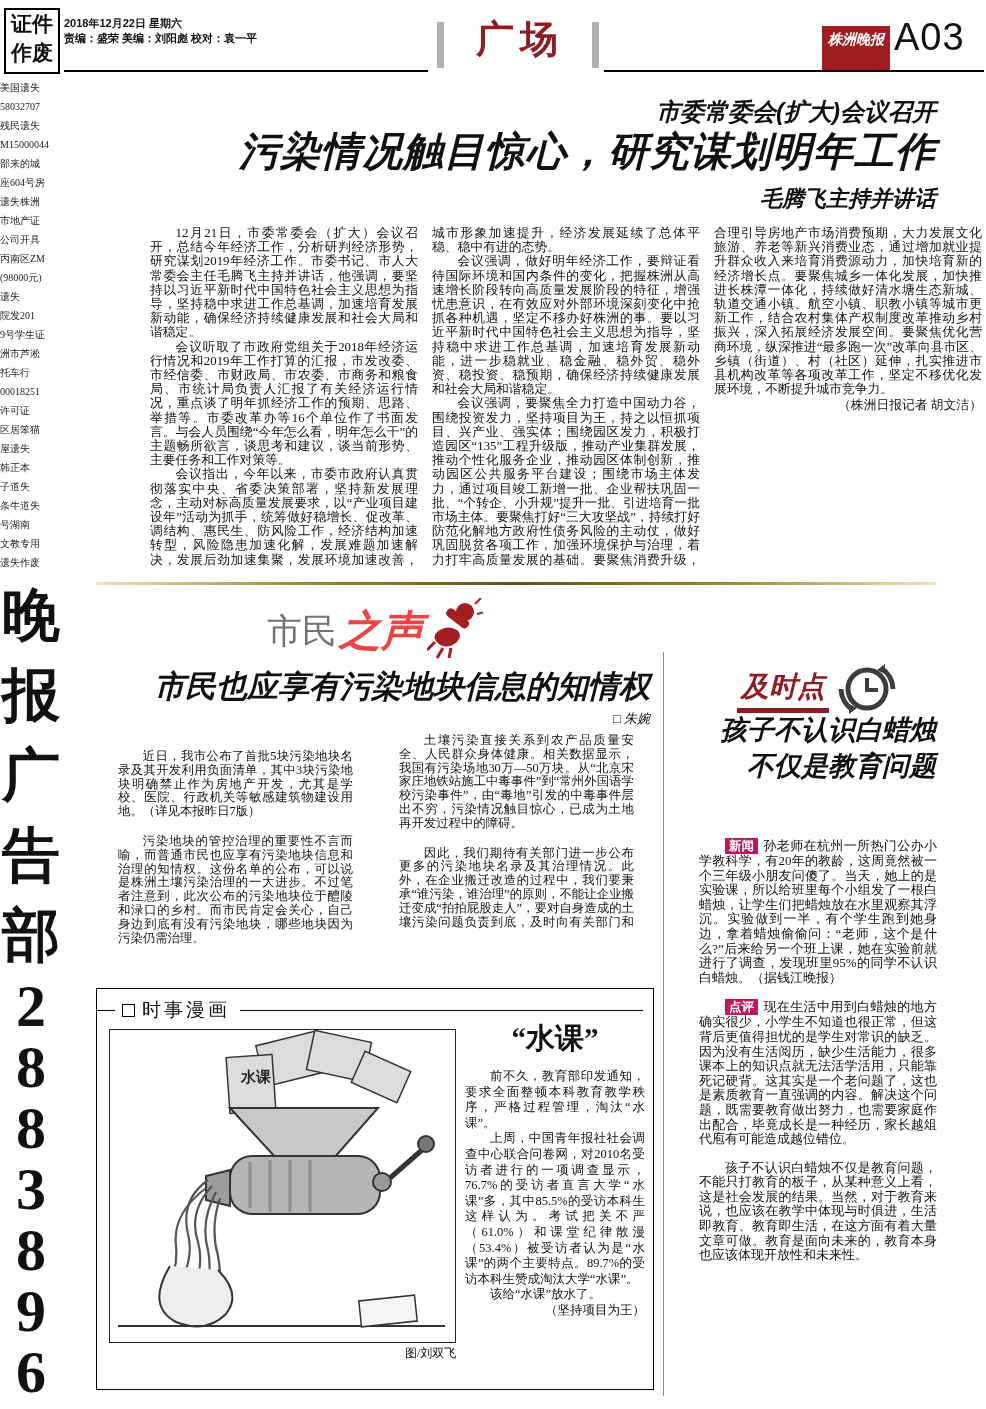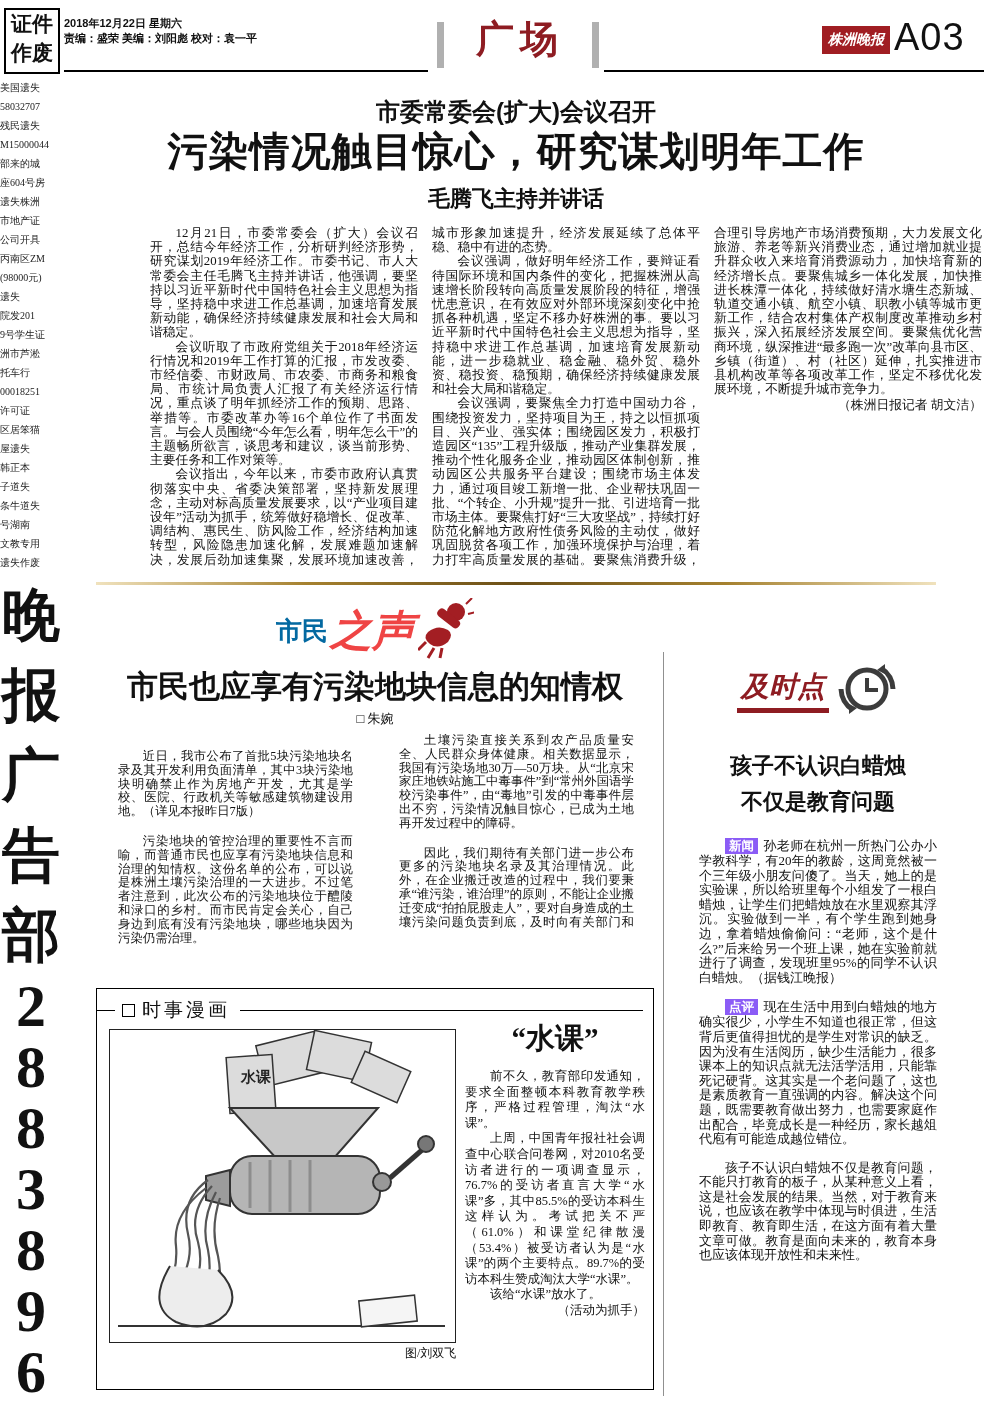--- a/index.html
+++ b/index.html
@@ -1,77 +1,77 @@
 <!DOCTYPE html>
 <html><head>
 <meta charset="utf-8">
 <style>
   html,body{margin:0;padding:0;background:#888;}
   .page{position:relative;width:986px;height:1409px;background:#fff;overflow:hidden;
         font-family:"Liberation Serif","DejaVu Serif",serif;color:#111;}
   .abs{position:absolute;}
   .sans{font-family:"Liberation Sans","DejaVu Sans",sans-serif;}
-  .center{text-align:center;}
+  .center{text-align:right;font-style:italic;}
   .justify{text-align:justify;text-justify:inter-ideograph;}
 
   
   .notice-box{left:4px;top:8px;width:52px;height:62px;border:2px solid #000;
               font-size:21px;font-weight:900;line-height:29px;text-align:center;}
   .ad-list{left:0;top:78px;width:58px;height:496px;overflow:hidden;}
   .ad-line{font-size:10px;line-height:19px;white-space:nowrap;overflow:hidden;color:#222;}
   .vert-chars{left:0;top:576px;width:62px;text-align:center;}
   .vert-chars div{font-size:58px;font-weight:900;line-height:80px;}
   .vert-digits{left:0;top:976px;width:62px;text-align:center;}
   .vert-digits div{font-size:60px;font-weight:900;line-height:61px;}
 
   
   .date-block{left:64px;top:16px;font-size:11px;line-height:15px;font-weight:bold;}
   .rule{background:#000;height:2px;}
   .gray-bar{width:7px;height:46px;background:#b0b0b0;top:22px;}
   .section-title{left:450px;top:14px;width:140px;font-size:38px;font-weight:900;
                  letter-spacing:6px;color:#8e1c22;text-align:center;}
-  .masthead{left:822px;top:26px;width:68px;height:28px;background:#a01d22;color:#fff;
+  .masthead{left:822px;top:26px;width:68px;height:44px;background:#a01d22;color:#fff;
             font-size:14px;font-weight:900;font-style:italic;text-align:center;line-height:28px;}
   .pageno{left:894px;top:16px;font-size:38px;letter-spacing:1px;font-weight:500;}
 
   
   .kicker{left:96px;top:96px;width:840px;font-size:24px;font-weight:900;}
   .headline{left:96px;top:124px;width:840px;font-size:40px;font-weight:900;letter-spacing:1px;}
   .subhead{left:96px;top:184px;width:840px;font-size:22px;font-weight:900;}
   .lead-body{left:102px;top:226px;width:832px;height:342px;
              column-count:3;column-gap:14px;column-fill:auto;
              font-size:12.8px;line-height:14.2px;overflow:hidden;margin-left:48px;}
   .lead-body p{margin:0;text-indent:2em;}
   .byline-r{text-align:right;text-indent:0 !important;margin-top:2px !important;}
 
   .gold-divider{left:96px;top:582px;width:840px;height:3px;
     background:linear-gradient(90deg,#f0e2bd,#a5812f 25%,#6b4f17 50%,#a5812f 75%,#f0e2bd);}
 
   
   .voice-logo{left:100px;top:592px;width:550px;height:78px;display:flex;align-items:center;justify-content:center;}
-  .voice-logo .t1{font-size:26px;font-weight:700;color:#0369a1;}
+  .voice-logo .t1{font-size:35px;font-weight:400;color:#737373;}
   .voice-logo .t2{font-size:42px;font-weight:900;font-style:italic;color:#ef4444;margin-left:2px;}
   .voice-headline{left:100px;top:666px;width:550px;font-size:31px;font-weight:900;}
   .voice-byline{left:100px;top:710px;width:550px;font-size:13px;}
   .voice-body{left:102px;top:734px;width:548px;height:214px;
               column-count:2;column-gap:14px;column-fill:auto;
               font-size:12.4px;line-height:13.8px;overflow:hidden;}
   .voice-body p{margin:16px;text-indent:2em;}
   .voice-body p.sp{margin-bottom:13px;}
 
   .vrule{left:663px;top:652px;width:1px;height:744px;background:#909090;}
 
   
   .timely-logo{left:700px;top:656px;width:236px;display:flex;align-items:center;justify-content:center;}
   .timely-logo .txt{font-size:28px;font-weight:900;font-style:italic;color:#8e1c22;
                     border-bottom:5px solid #8e1c22;padding:0 4px 2px 4px;}
-  .timely-headline{left:700px;top:748px;width:236px;font-size:22px;font-weight:900;line-height:36px;}
+  .timely-headline{left:700px;top:712px;width:236px;font-size:27px;font-weight:900;line-height:36px;}
   .timely-body{left:699px;top:838px;width:238px;font-size:13px;line-height:14.6px;}
   .timely-body p{margin:0 0 14px 0;text-indent:2em;}
-  .tag{display:inline-block;background:#8b5cf6;color:#fff;font-size:12.5px;line-height:16px;
+  .tag{display:inline-block;background:#be185d;color:#fff;font-size:12.5px;line-height:16px;
        padding:0 4px;margin-right:5px;font-weight:bold;text-indent:0;}
 
   
   .cartoon-box{left:96px;top:988px;width:556px;height:400px;border:1px solid #000;}
   .cartoon-header{position:absolute;left:0;top:8px;width:100%;display:flex;align-items:center;}
   .ch-line1{width:18px;height:1px;background:#000;}
   .ch-square{width:11px;height:11px;border:1.5px solid #000;margin:0 7px;}
   .ch-label{font-size:19px;font-weight:normal;letter-spacing:3px;}
   .ch-line2{flex:1;height:1px;background:#000;margin:0 10px 0 10px;}
   .cartoon-art{position:absolute;left:12px;top:40px;width:345px;height:312px;border:1px solid #222;}
@@ -257,17 +257,17 @@
     </div>
     <div class="cartoon-caption">图/刘双飞</div>
 
     <div class="cartoon-title">“水课”</div>
     <div class="cartoon-text justify">
       <div>
           <p>前不久，教育部印发通知，要求全面整顿本科教育教学秩序，严格过程管理，淘汰“水课”。</p>
           <p>上周，中国青年报社社会调查中心联合问卷网，对2010名受访者进行的一项调查显示，76.7%的受访者直言大学“水课”多，其中85.5%的受访本科生这样认为。考试把关不严（61.0%）和课堂纪律散漫（53.4%）被受访者认为是“水课”的两个主要特点。89.7%的受访本科生赞成淘汰大学“水课”。</p>
           <p>该给“水课”放水了。</p>
         </div>
-      <p class="credit-r">（活动为抓手）</p>
+      <p class="credit-r">（坚持项目为王）</p>
     </div>
   </div>
 
 </div>
 
 </body></html>

